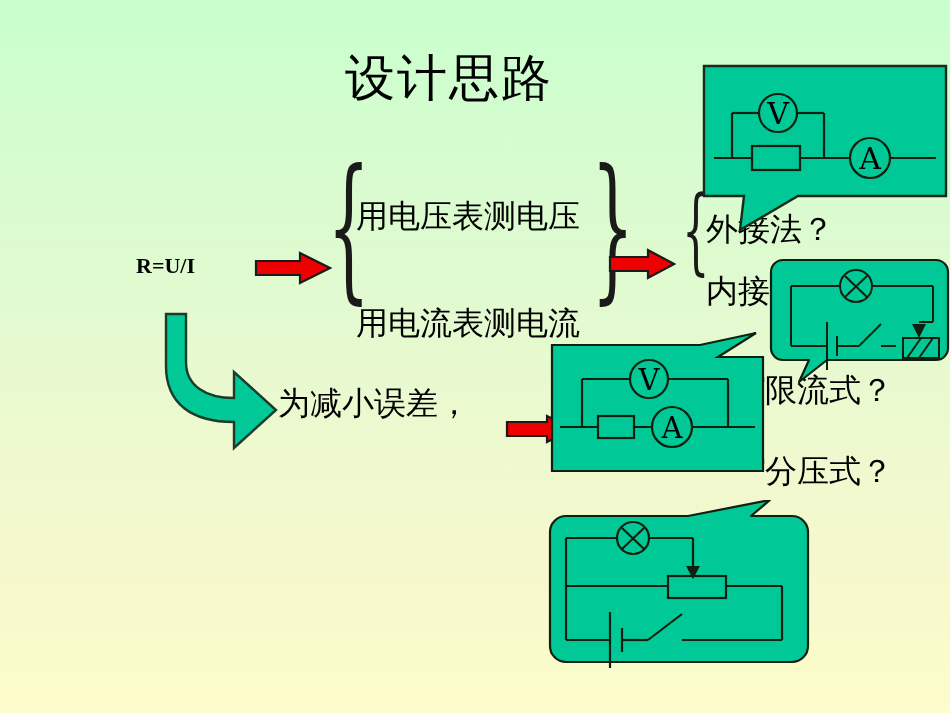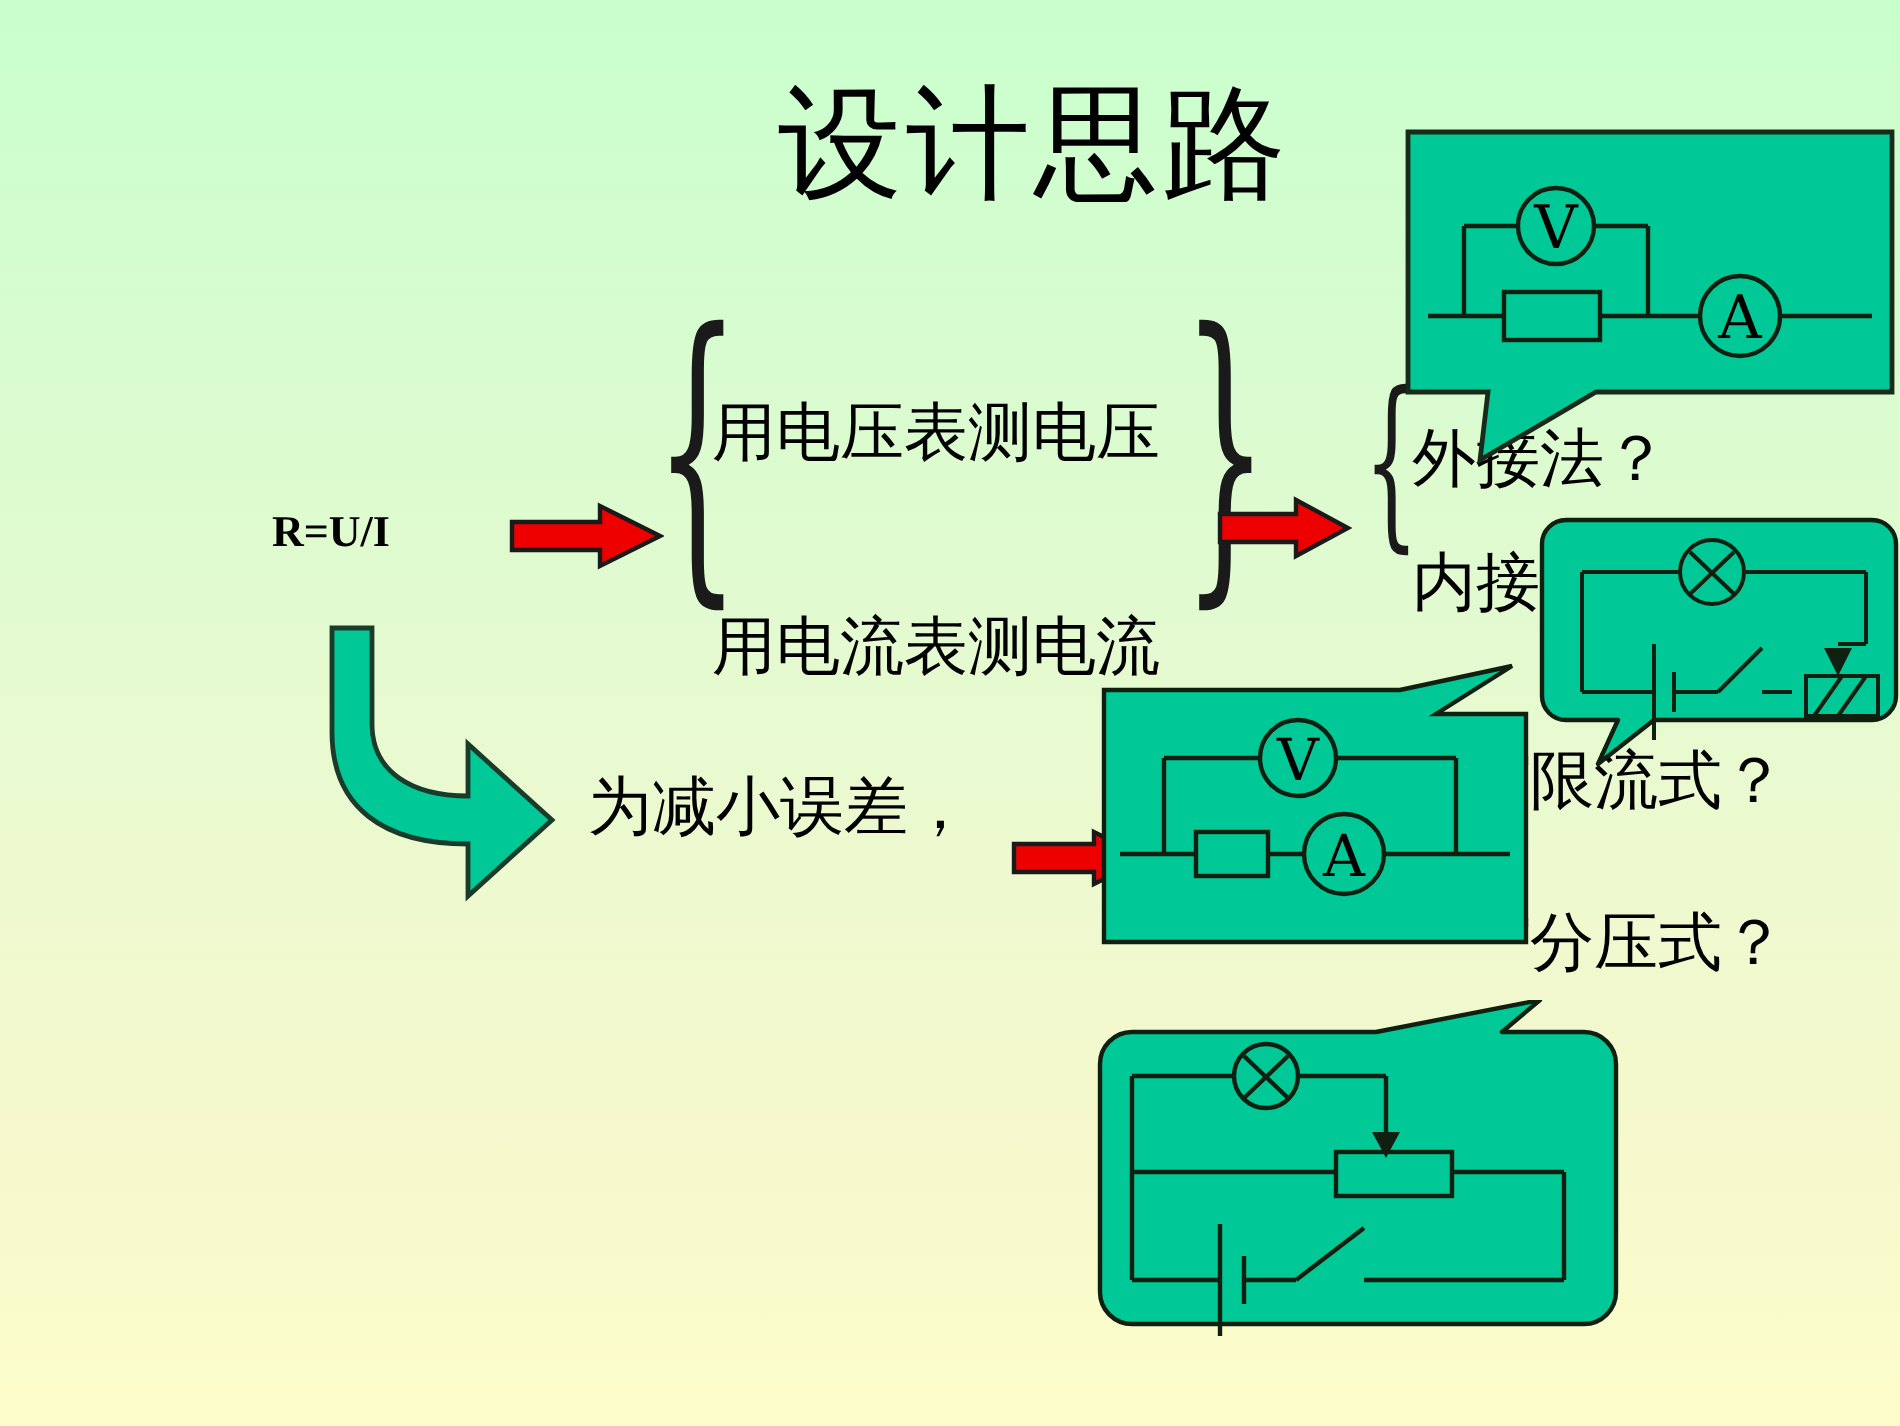--- a/index.html
+++ b/index.html
@@ -17,25 +17,25 @@
     width: 950px;
     height: 713px;
     background: linear-gradient(to bottom, #c9ffcd 0%, #d6fccf 22%, #e2fad0 42%, #edf9cf 60%, #f5f8cd 78%, #fdfdcb 100%);
     overflow: hidden;
   }
   .abs { position: absolute; }
 
   
   #title {
     left: 345px;
-    top: 39px;
+    top: 52px;
     width: 300px;
-    text-align: right;
+    text-align: left;
     font-family: "DejaVu Serif", "Liberation Serif", serif;
-    font-size: 62px;
+    font-size: 50px;
     font-weight: 400;
     color: #000000;
     letter-spacing: 2px;
     line-height: 1.05;
     white-space: nowrap;
   }
 
   
   #formula {
     left: 136px;
@@ -55,21 +55,21 @@
     white-space: nowrap;
     line-height: 1.32;
   }
   #txt-volt  { left: 356px; top: 198px; }
   #txt-curr  { left: 356px; top: 305px; }
   #txt-ext   { left: 706px; top: 211px; }
   #txt-int   { left: 706px; top: 273px; }
   #txt-rheo  { left: 578px; top: 455px; }
   #txt-lim   { left: 765px; top: 372px; }
   #txt-div   { left: 765px; top: 453px; }
-  #txt-avg   { left: 278px; top: 385px; margin-left: 16px; }
+  #txt-avg   { left: 278px; top: 385px; }
 
   
   .brace {
     font-family: "DejaVu Serif", "Liberation Serif", serif;
     color: #1a1a1a;
     line-height: 1;
     transform-origin: center center;
   }
   #brace-left-1 {
     left: 320px; top: 182px;

